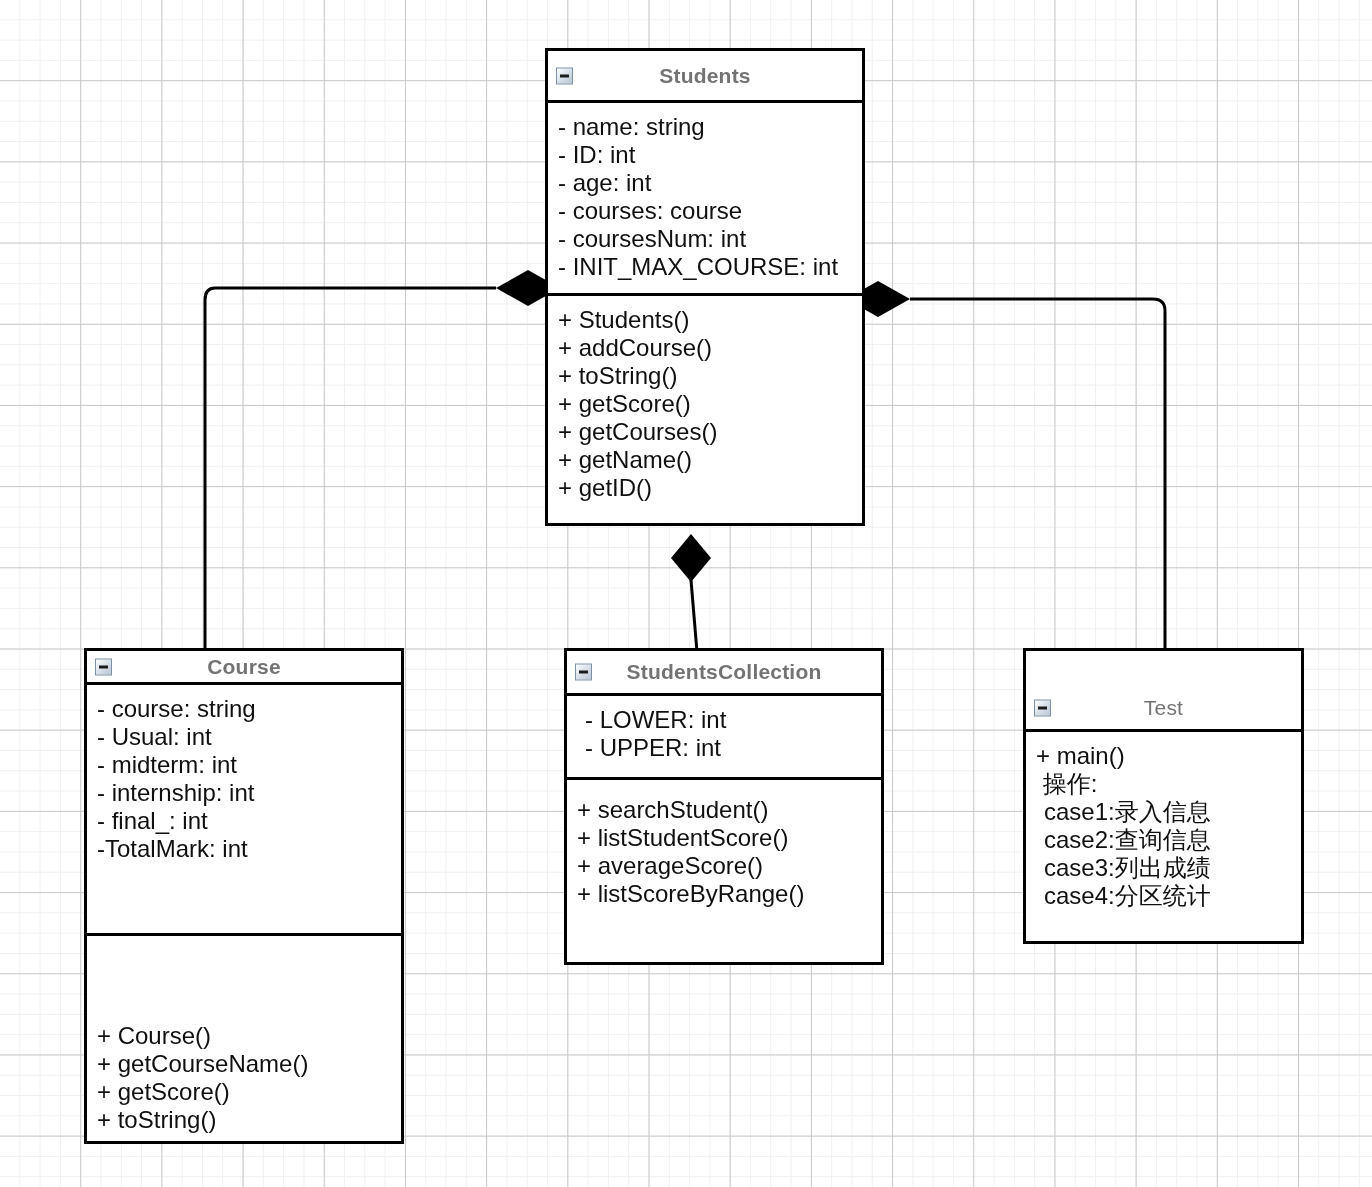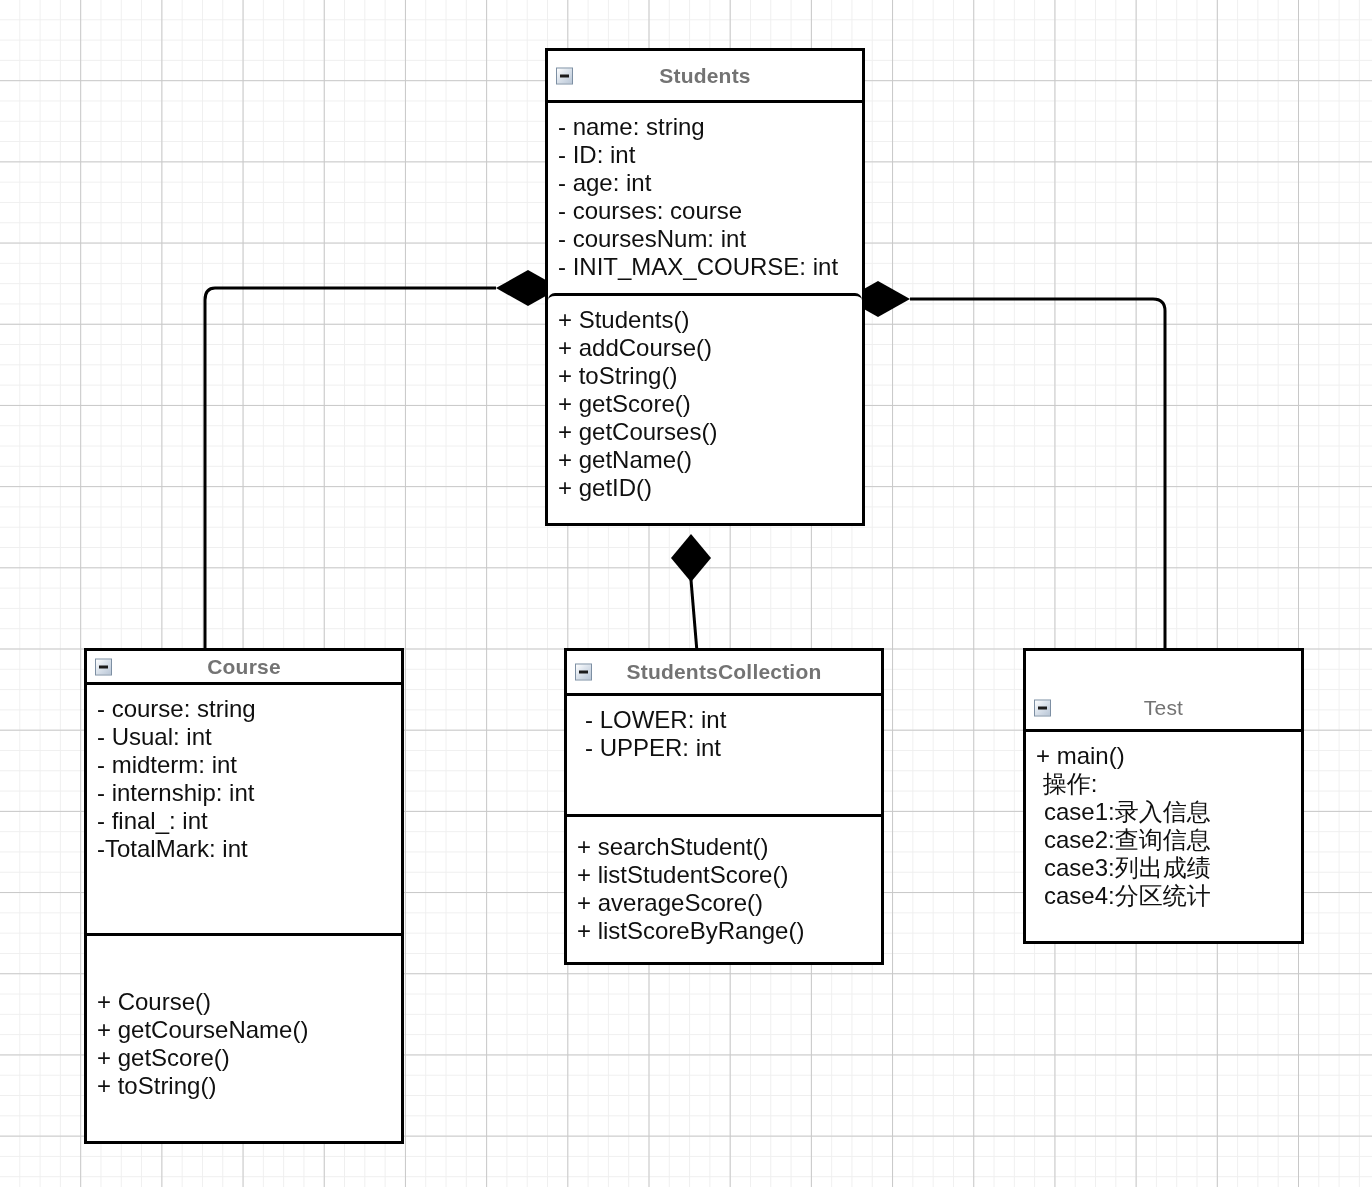--- a/index.html
+++ b/index.html
@@ -126,21 +126,21 @@
       <span class="uml-title">Students</span>
     </div>
     <div class="uml-section" style="height:190px;">
       <div class="uml-row">- name: string</div>
       <div class="uml-row">- ID: int</div>
       <div class="uml-row">- age: int</div>
       <div class="uml-row">- courses: course</div>
       <div class="uml-row">- coursesNum: int</div>
       <div class="uml-row">- INIT_MAX_COURSE: int</div>
     </div>
-    <div class="uml-section with-divider" style="height:233px;border-radius:7px;">
+    <div class="uml-section with-divider" style="height:233px;">
       <div class="uml-row">+ Students()</div>
       <div class="uml-row">+ addCourse()</div>
       <div class="uml-row">+ toString()</div>
       <div class="uml-row">+ getScore()</div>
       <div class="uml-row">+ getCourses()</div>
       <div class="uml-row">+ getName()</div>
       <div class="uml-row">+ getID()</div>
     </div>
   </div>
 
@@ -152,36 +152,36 @@
       <span class="uml-title">Course</span>
     </div>
     <div class="uml-section" style="height:248px;">
       <div class="uml-row">- course: string</div>
       <div class="uml-row">- Usual: int</div>
       <div class="uml-row">- midterm: int</div>
       <div class="uml-row">- internship: int</div>
       <div class="uml-row">- final_: int</div>
       <div class="uml-row">-TotalMark: int</div>
     </div>
-    <div class="uml-section with-divider" style="height:200px; padding-top:52px;">
+    <div class="uml-section with-divider" style="height:200px; padding-top:86px;">
       <div class="uml-row">+ Course()</div>
       <div class="uml-row">+ getCourseName()</div>
       <div class="uml-row">+ getScore()</div>
       <div class="uml-row">+ toString()</div>
     </div>
   </div>
 
   <div class="uml-class" style="left:564px; top:648px; width:320px; height:317px;">
     <div class="uml-header" style="height:45px;">
       <span class="collapse-icon">
           <i></i>
         </span>
       <span class="uml-title">StudentsCollection</span>
     </div>
-    <div class="uml-section" style="height:118px;padding-left:18px;">
+    <div class="uml-section" style="height:81px;padding-left:18px;">
       <div class="uml-row">- LOWER: int</div>
       <div class="uml-row">- UPPER: int</div>
     </div>
     <div class="uml-section with-divider" style="height:170px; padding-top:16px;">
       <div class="uml-row">+ searchStudent()</div>
       <div class="uml-row">+ listStudentScore()</div>
       <div class="uml-row">+ averageScore()</div>
       <div class="uml-row">+ listScoreByRange()</div>
     </div>
   </div>

